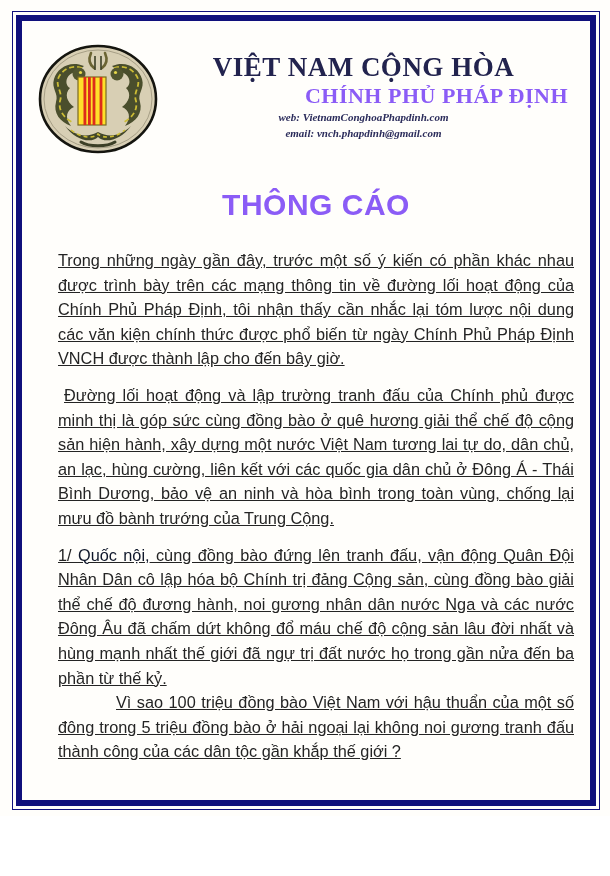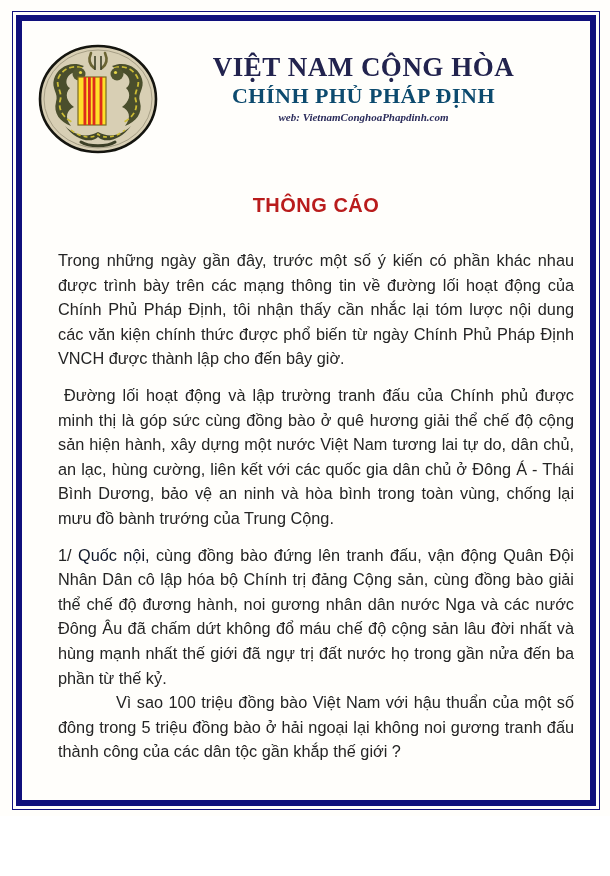--- a/index.html
+++ b/index.html
@@ -9,29 +9,29 @@
          border:6px solid #10107c;outline:1px solid #10107c;outline-offset:3px;
          pointer-events:none;}
   .content{position:absolute;left:0;top:0;width:610px;height:876px;}
 
   .header{display:flex;align-items:flex-start;padding:44px 42px 0 37px;}
   .emblem{flex:0 0 auto;}
   .titles{flex:1 1 auto;text-align:center;padding-top:8px;}
   .title-1{font-family:"Liberation Serif",serif;font-weight:bold;font-size:27px;
            line-height:31px;color:#22234e;letter-spacing:0.5px;}
   .title-2{font-family:"Liberation Serif",serif;font-weight:bold;font-size:22px;
-           line-height:26px;color:#0c4a6e;letter-spacing:0.5px;}
+           line-height:26px;color:#8b5cf6;letter-spacing:0.5px;text-align:right;}
   .weblines{font-family:"Liberation Serif",serif;font-style:italic;
             font-weight:bold;font-size:11px;line-height:16px;color:#2a2b5a;}
 
   .body-col{padding:0 36px 0 58px;}
-  .notice-heading{margin:32px 0 26px;text-align:center;font-size:20px;font-weight:bold;
-                  color:#b91c1c;letter-spacing:0.5px;line-height:34px;}
+  .notice-heading{margin:32px 0 26px;text-align:center;font-size:30px;font-weight:bold;
+                  color:#8b5cf6;letter-spacing:0.5px;line-height:34px;}
   .body-col p{margin:0 0 12px;font-size:16.3px;line-height:24.6px;color:#242424;
-              text-align:justify;}
+              text-align:justify;text-decoration:underline;}
   .p2{text-indent:6px;}
   .red-para{color:#c4453f;}
   .red-inline{color:#0f172a;}
   .p3{margin-bottom:0 !important;}
   .p4{margin-bottom:0 !important;text-indent:50px;}
   .p5{margin-bottom:0 !important;text-indent:58px;}
 </style>
 </head>
 <body>
 
@@ -67,20 +67,21 @@
         <rect x="51" y="33" width="2.8" height="48" fill="#dd2c1a"></rect>
         <rect x="55.6" y="33" width="2.8" height="48" fill="#dd2c1a"></rect>
         <rect x="62.6" y="33" width="2.8" height="48" fill="#dd2c1a"></rect>
       </svg>
 
       <div class="titles">
         <div class="title-1">VIỆT NAM CỘNG HÒA</div>
         <div class="title-2">CHÍNH PHỦ PHÁP ĐỊNH</div>
         <div class="weblines">
           <div>web: VietnamConghoaPhapdinh.com</div>
+          <div>email: vnch.phapdinh@gmail.com</div>
         </div>
       </div>
     </div>
 
     <div class="body-col">
       <h1 class="notice-heading">THÔNG CÁO</h1>
 
       <p>Trong những ngày gần đây, trước một số ý kiến có phần khác nhau được trình bày trên các mạng thông tin về đường lối hoạt động của Chính Phủ Pháp Định, tôi nhận thấy cần nhắc lại tóm lược nội dung các văn kiện chính thức được phổ biến từ ngày Chính Phủ Pháp Định VNCH được thành lập cho đến bây giờ.</p>
 
       <p class="p2">Đường lối hoạt động và lập trường tranh đấu của Chính phủ được minh thị là góp sức cùng đồng bào ở quê hương giải thể chế độ cộng sản hiện hành, xây dựng một nước Việt Nam tương lai tự do, dân chủ, an lạc, hùng cường, liên kết với các quốc gia dân chủ ở Đông Á - Thái Bình Dương, bảo vệ an ninh và hòa bình trong toàn vùng, chống lại mưu đồ bành trướng của Trung Cộng.</p>

